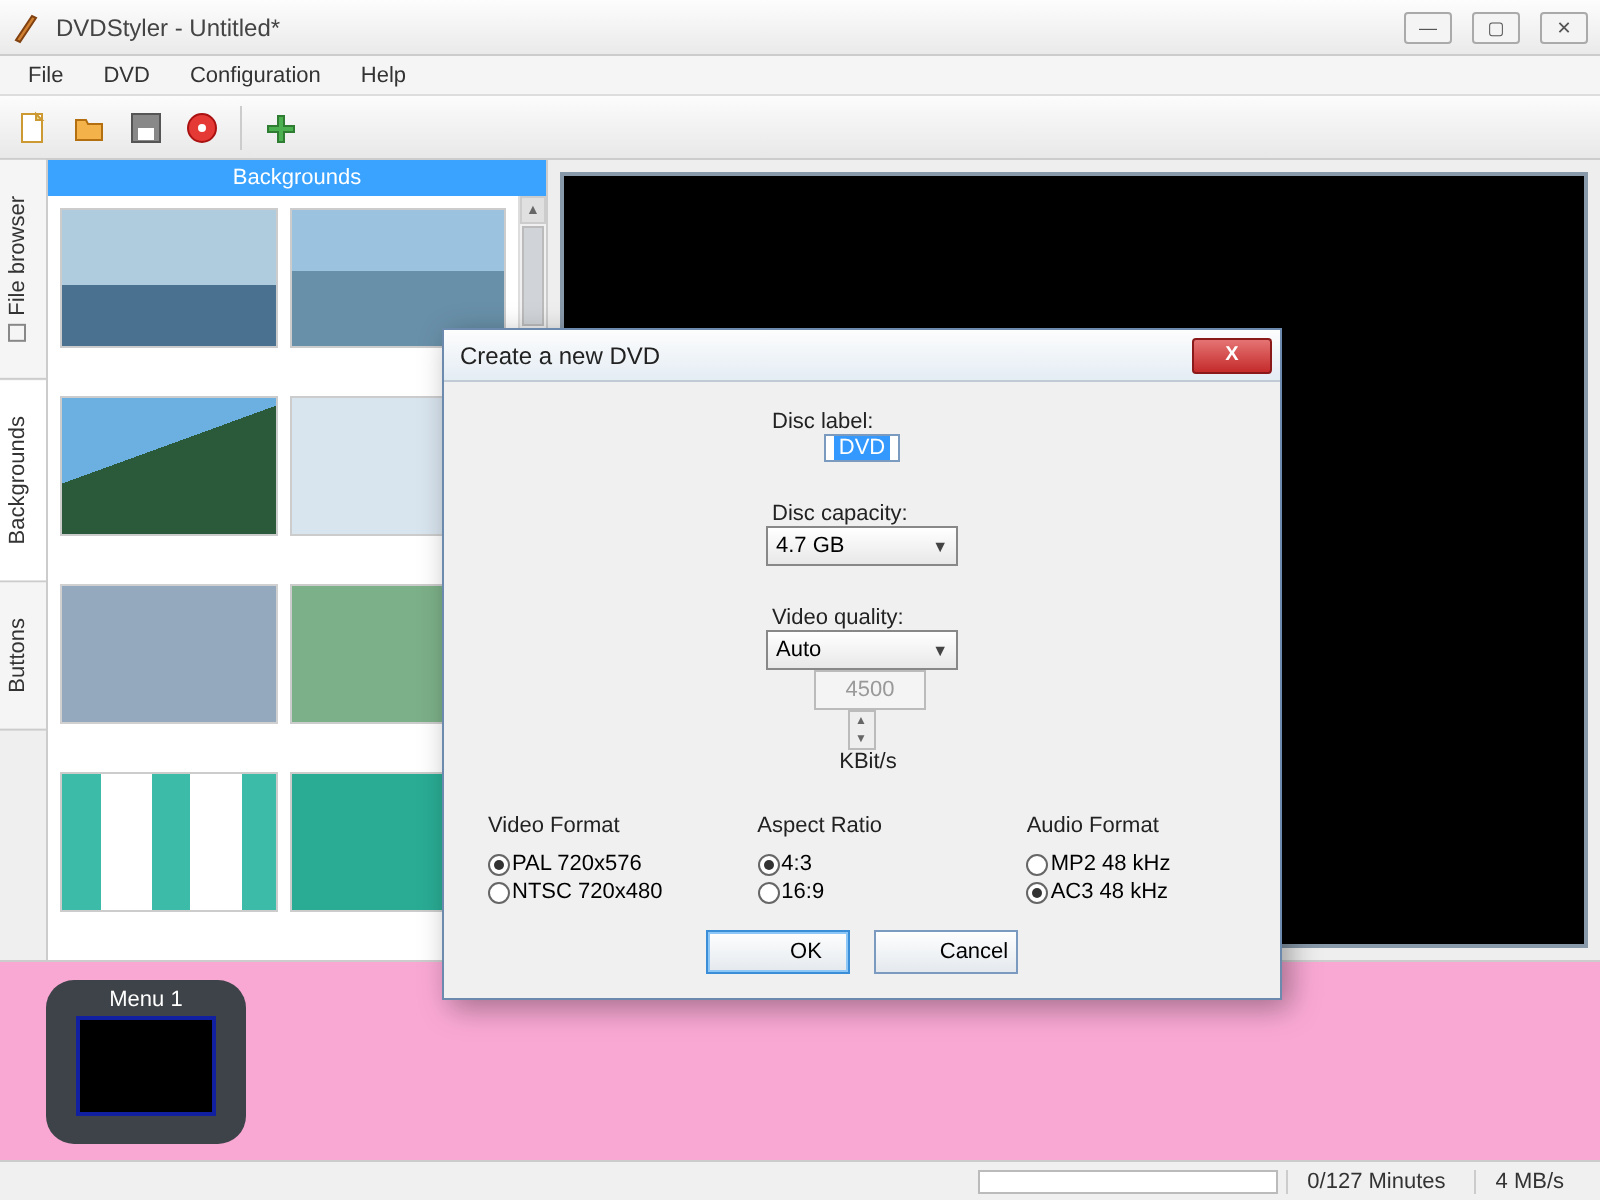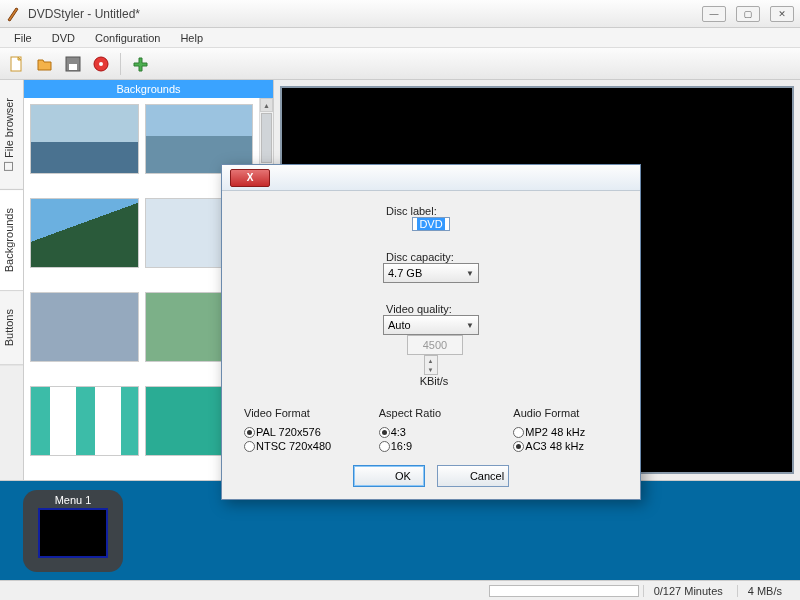--- a/index.html
+++ b/index.html
@@ -38,21 +38,21 @@
 .thumb4 { background: #d8e4ee; }
 .thumb5 { background: #8aa0b8; opacity: .9; }
 .thumb6 { background: #7cb088; }
 .thumb7 { background: linear-gradient(90deg, #3cbca8 18%, #fff 18% 42%, #3cbca8 42% 60%, #fff 60% 84%, #3cbca8 84%); }
 .thumb8 { background: #2aac94; }
 
 .preview { flex: 1; background: #000; margin: 6px; border: 2px solid #8899aa; }
 .preview-wrap { flex: 1; display: flex; background: #eee; position: relative; }
 
 
-.timeline { height: 100px; background: #0369a1; border-top: 1px solid #ccc; display: flex; align-items: center; padding: 23px; }
+.timeline { height: 100px; background: #f9a8d4; border-top: 1px solid #ccc; display: flex; align-items: center; padding: 23px; }
 .menu-chip { width: 100px; height: 82px; background: #3d4348; border-radius: 14px; display: flex; flex-direction: column; align-items: center; justify-content: flex-start; padding: 4px; }
 .menu-chip .label { color: #fff; font-size: 11px; margin-bottom: 2px; }
 .menu-chip .screen { width: 70px; height: 50px; background: #000; border: 2px solid #1020a0; }
 
 
 .statusbar { height: 20px; background: #f0f0f0; border-top: 1px solid #ccc; display: flex; align-items: center; justify-content: flex-end; padding: 0 8px; gap: 4px; font-size: 11px; color: #333; }
 .statusbar .progress { width: 150px; height: 12px; border: 1px solid #bbb; background: #fff; }
 .statusbar .cell { border-left: 1px solid #ccc; padding: 0 10px; }
 
 
@@ -185,20 +185,21 @@
 </div>
 
 <div class="statusbar">
   <div class="progress"></div>
   <div class="cell">0/127 Minutes</div>
   <div class="cell">4 MB/s</div>
 </div>
 
 <div class="dialog">
   <div class="dlg-title">
+    <div class="t">Create a new DVD</div>
     <div class="dlg-close">X</div>
   </div>
   <div class="dlg-body">
 
     <div class="form-row">
       <label>Disc label:</label>
       <div class="tinput sel"><span>DVD</span></div>
     </div>
 
     <div class="form-row">

